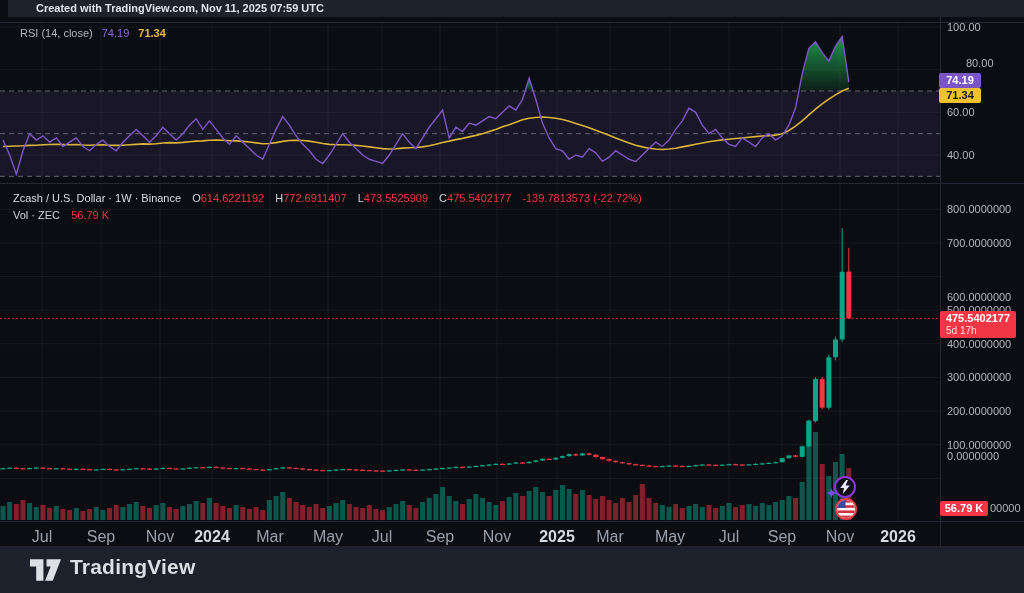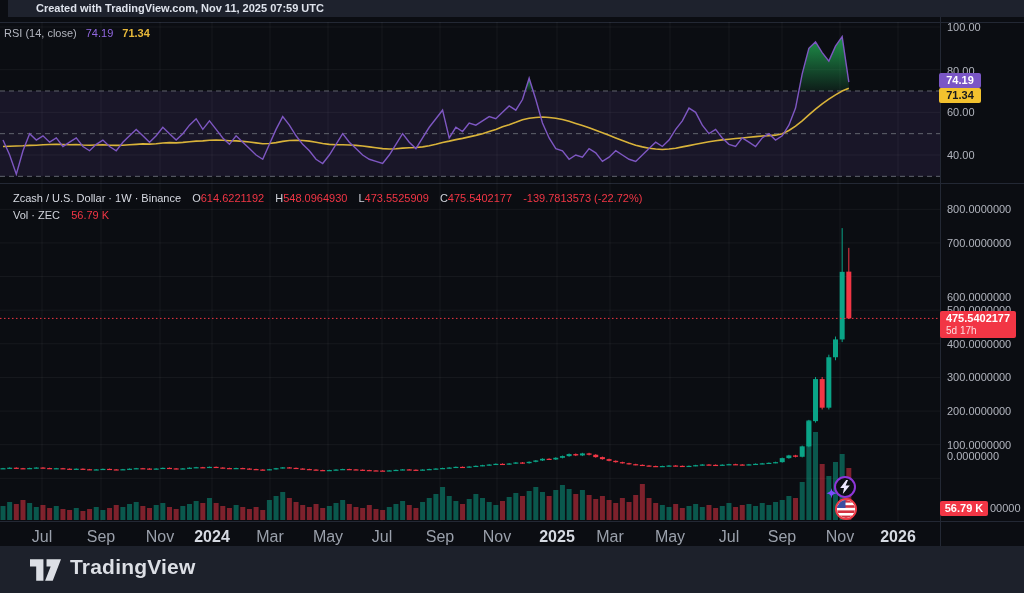--- a/index.html
+++ b/index.html
@@ -4,21 +4,21 @@
 <style>
   html,body{margin:0;padding:0;background:#07080c;}
   .app{position:relative;width:1024px;height:593px;background:#0b0d12;overflow:hidden;
        font-family:"Liberation Sans",sans-serif;-webkit-font-smoothing:antialiased;}
   .topbar{position:absolute;left:8px;top:0;width:1024px;height:17px;background:#1e222d;
           color:#dfe3ec;font-size:11px;font-weight:600;line-height:17px;padding-left:28px;box-sizing:border-box;}
   .hline{position:absolute;left:0;width:1024px;height:1px;background:#232834;}
   .vline{position:absolute;width:1px;background:#232834;}
   svg.pane{position:absolute;left:0;}
   .legend{position:absolute;font-size:11px;white-space:nowrap;z-index:6;}
-  .rsi-legend{left:4px;top:27px;color:#b2b5be;}
+  .rsi-legend{left:20px;top:27px;color:#b2b5be;}
   .rsi-legend .pv{color:#9167e0;margin-left:9px;}
   .rsi-legend .yv{color:#e8b93a;margin-left:9px;font-weight:600;}
   .main-legend{left:13px;top:192px;color:#d1d4dc;}
   .main-legend .row2{margin-top:5px;}
   .main-legend .ltr{color:#d1d4dc;margin-left:8px;}
   .main-legend .red{color:#f23645;}
   .main-legend .sym{color:#d8dbe3;}
   .axis-label{position:absolute;left:947px;color:#b2b5be;font-size:11px;height:14px;line-height:14px;z-index:3;}
   .time-label{position:absolute;top:528px;transform:translateX(-50%);color:#9aa0ab;font-size:16px;z-index:3;}
   .time-label.major{color:#d6dae2;font-weight:600;}
@@ -505,21 +505,21 @@
       <line x1="842.16" y1="45.130000000000024" x2="842.16" y2="159.11875" stroke="#0aa487" stroke-width="1"></line>
       <rect x="839.66" y="88.84250000000003" width="5" height="67.58624999999998" fill="#0aa487"></rect>
       <line x1="848.82" y1="64.86445231125003" x2="848.82" y2="136.067941309875" stroke="#f23645" stroke-width="1"></line>
       <rect x="846.32" y="88.63331241899999" width="5" height="46.766289379375024" fill="#f23645"></rect>
       <line x1="0" y1="135.39960179837502" x2="940" y2="135.39960179837502" stroke="#f23645" stroke-width="1" stroke-dasharray="1.5,2.5"></line>
     </svg>
   <div class="legend main-legend">
     <div class="row1">
       <span class="sym">Zcash / U.S. Dollar · 1W · Binance</span>
       <span class="ltr">O</span><span class="red">614.6221192</span>
-      <span class="ltr">H</span><span class="red">548.0964930</span>
+      <span class="ltr">H</span><span class="red">772.6911407</span>
       <span class="ltr">L</span><span class="red">473.5525909</span>
       <span class="ltr">C</span><span class="red">475.5402177</span>
       <span class="red ltr">-139.7813573 (-22.72%)</span>
     </div>
     <div class="row2">
       <span>Vol · ZEC</span>
       <span class="red ltr">56.79 K</span>
     </div>
   </div>
 
@@ -556,21 +556,21 @@
   <div class="bottombar"></div>
   <div class="tv-logo">
     <svg width="31" height="22" viewBox="0 0 30 21">
       <path d="M0 0 H13 V21 H6 V7 H0 Z" fill="#dcdfe5"></path>
       <path d="M16 0 H30 L22 21 H14.6 L20 7 H16 Z" fill="#dcdfe5"></path>
     </svg>
   </div>
   <div class="tv-logo-text">TradingView</div>
 
 <div class="axis-label" style="top: 20px;">100.00</div>
-    <div class="axis-label" style="top: 64px;">80.00</div>
+    <div class="axis-label" style="top: 56px; margin-left: 19px;">80.00</div>
     <div class="axis-label" style="top: 105.332px;">60.00</div>
     <div class="axis-label" style="top: 147.998px;">40.00</div>
     <div class="axis-label" style="top: 202.3px;">800.0000000</div>
     <div class="axis-label" style="top: 235.925px;">700.0000000</div>
     <div class="axis-label" style="top: 269.55px; margin-top: 20px;">600.0000000</div>
     <div class="axis-label" style="top: 303.175px;">500.0000000</div>
     <div class="axis-label" style="top: 336.8px;">400.0000000</div>
     <div class="axis-label" style="top: 370.425px;">300.0000000</div>
     <div class="axis-label" style="top: 404.05px;">200.0000000</div>
     <div class="axis-label" style="top: 437.675px;">100.0000000</div>

